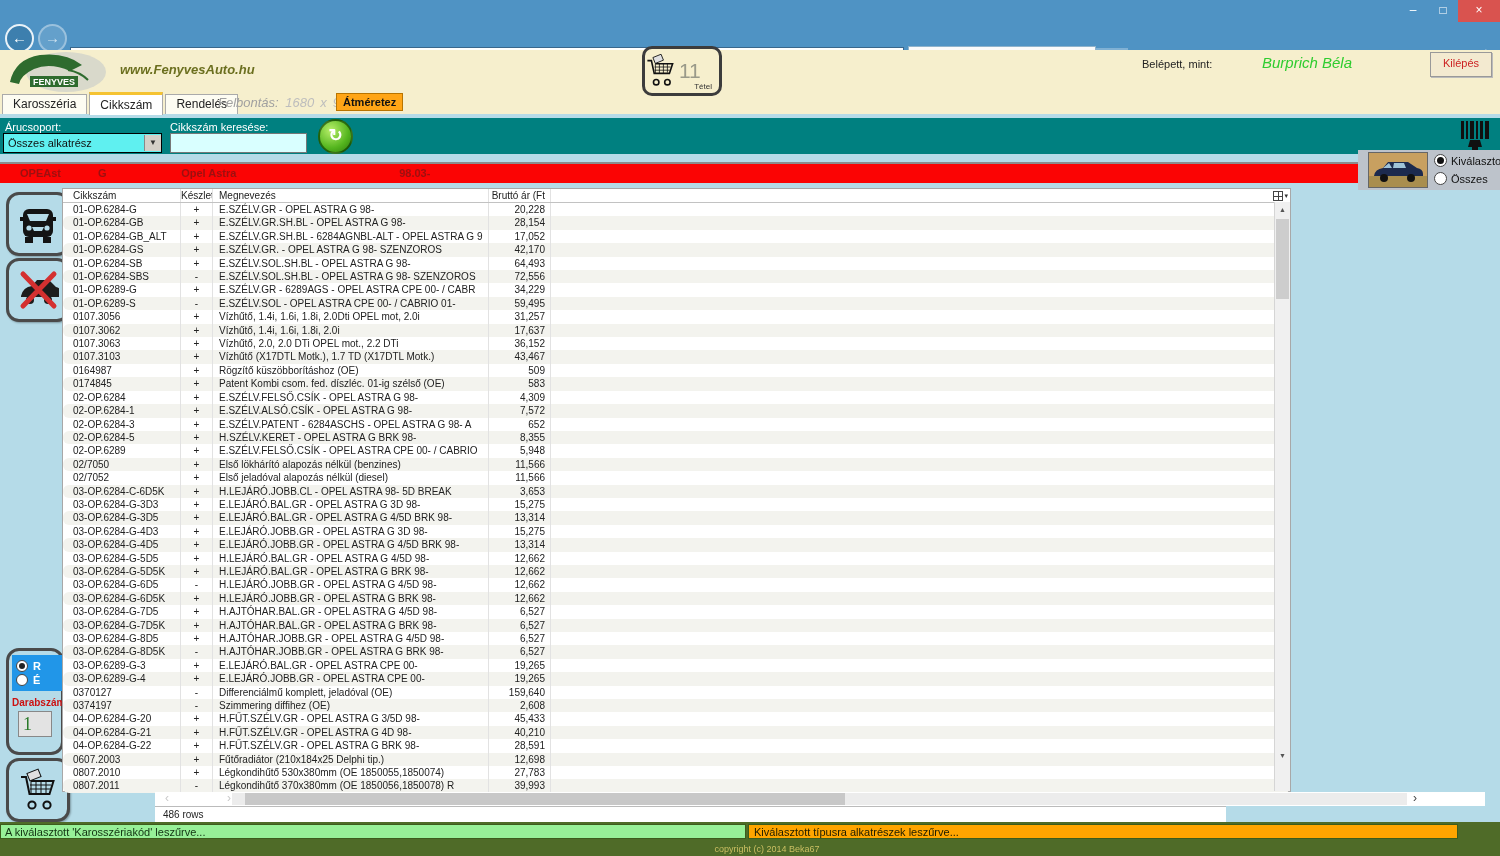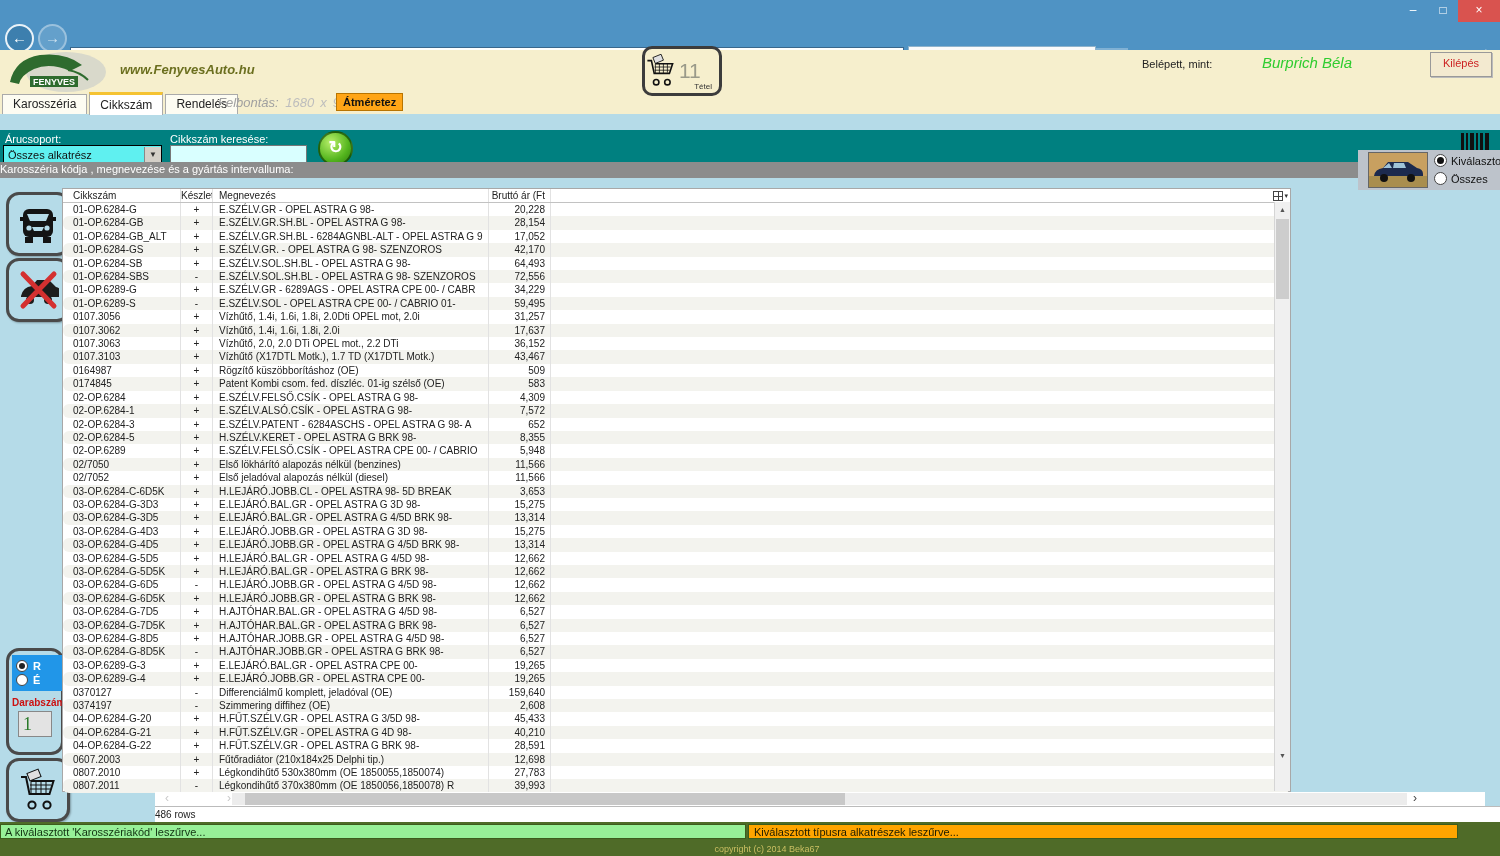--- a/index.html
+++ b/index.html
@@ -45,21 +45,21 @@
   .pagetabs{position:absolute;left:2px;top:93px;display:flex;align-items:flex-end;height:21px;}
   .ptab{background:#fdfcf2;border:1px solid #aaa;border-bottom:none;font-size:12px;color:#222;
     padding:2px 10px 3px 10px;margin-right:2px;}
   .ptab.active{background:#fff;border-top:3px solid #f5c332;padding-top:3px;position:relative;top:1px;}
   .resgroup{position:absolute;left:218px;top:95px;font-size:13px;color:#a0a0a0;font-style:italic;}
   .resgroup .dim{color:#bdbdbd;margin:0 3px;}
   .resizebtn{position:absolute;left:336px;top:93px;background:#ffa516;border:1px solid #b87400;
     font-size:11px;font-weight:bold;color:#111;padding:2px 6px;}
 
   
-  .toolbar{position:absolute;left:0;top:130px;width:1500px;height:36px;background:#008080;}
+  .toolbar{position:absolute;left:0;top:118px;width:1500px;height:36px;background:#008080;}
   .tb-label{position:absolute;font-size:11px;color:#fff;}
   .selectbox{position:absolute;left:3px;top:15px;width:157px;height:18px;background:#5ff0f0;
     border:1px solid #000000;display:flex;align-items:center;font-size:11px;color:#111;}
   .selectbox .val{padding-left:4px;flex:1;}
   .selectbox .arrow{width:16px;height:16px;background:#d4d0c8;border-left:1px solid #888;
     text-align:center;font-size:8px;line-height:16px;color:#333;}
   .searchinput{position:absolute;left:170px;top:15px;width:131px;height:16px;background:#d9ffff;
     border:1px solid #777;font-size:11px;font-family:"Liberation Sans",sans-serif;}
   .refreshbtn{position:absolute;left:318px;top:1px;width:31px;height:31px;border-radius:50%;
     background:radial-gradient(circle at 35% 30%,#b8ef6a,#54b51e 60%,#2d7d0c);
@@ -112,22 +112,22 @@
   .vscroll{position:absolute;right:0;top:13px;width:15px;height:589px;background:#f0f0f0;border-left:1px solid #d5d5d5;}
   .vs-arrow{position:absolute;left:0;width:15px;height:15px;text-align:center;font-size:7px;color:#555;line-height:15px;}
   .vs-thumb{position:absolute;left:1px;top:17px;width:13px;height:80px;background:#cdcdcd;}
 
   
   .hscrollstrip{position:absolute;left:155px;top:792px;width:1330px;height:14px;background:#fff;font-size:10px;}
   .pager{position:absolute;top:0;color:#c9c9c9;font-size:12px;line-height:13px;}
   .hs-arrow{position:absolute;top:0;color:#444;font-size:12px;line-height:13px;}
   .hs-track{position:absolute;left:77px;top:1px;width:1175px;height:12px;background:#ececec;}
   .hs-thumb{position:absolute;left:13px;top:0;width:600px;height:12px;background:#c8c8c8;}
-  .rowsstrip{position:absolute;left:155px;top:806px;width:1345px;height:16px;background:#fff;
-    border-top:1px solid #bbb;font-size:10px;color:#222;line-height:15px;box-sizing:border-box;}
+  .rowsstrip{position:absolute;left:155px;top:806px;width:1071px;height:16px;background:#fff;
+    border-top:1px solid #bbb;font-size:10px;color:#222;line-height:15px;padding-left:8px;box-sizing:border-box;}
   .statusarea{position:absolute;left:0;top:822px;width:1500px;height:34px;background:#4f6b28;}
   .statusgreen{position:absolute;left:0;top:2px;width:746px;height:15px;background:#97f097;
     font-size:11px;color:#123312;line-height:15px;padding-left:4px;box-sizing:border-box;border:1px solid #3c5c1c;}
   .statusorange{position:absolute;left:748px;top:2px;width:710px;height:15px;background:#ffa500;
     font-size:11px;color:#1c1c00;line-height:15px;padding-left:5px;box-sizing:border-box;border:1px solid #3c5c1c;}
   .copyright{position:absolute;left:17px;top:22px;width:1500px;text-align:center;font-size:9px;color:#cbbf63;}
 </style>
 </head>
 <body>
 
@@ -227,20 +227,26 @@
           <rect x="20" y="1" width="3" height="18"></rect>
             <rect x="25" y="1" width="4" height="18"></rect>
           <path d="M10 20 h10 l2 7 h-14 z"></path>
             <rect x="12" y="27" width="6" height="4"></rect>
         </g>
       </svg>
     </div>
   </div>
 
   <div class="graybar">Karosszéria kódja , megnevezése és a gyártás intervalluma:</div>
+  <div class="redbar">
+    <span class="rb-code">OPEAst</span>
+    <span class="rb-code2">G</span>
+    <span class="rb-name">Opel Astra</span>
+    <span class="rb-interval">98.03-</span>
+  </div>
   <div class="sidepanel">
     <div class="carphoto">
       <svg width="58" height="34" viewBox="0 0 58 34">
         <rect width="58" height="34" fill="#c8a060"></rect>
           <rect y="23" width="58" height="11" fill="#a98e4e"></rect>
         <path d="M5 23 q1-7 9-8 l5-6 h20 l9 6 q6 1 6 6 v2 h-49z" fill="#1c2a4e"></path>
         <path d="M20 10 l3 5 h-9 z M25 10 h10 l2 5 h-13 z" fill="#9fc3d8"></path>
         <circle cx="15" cy="25" r="4" fill="#111"></circle>
           <circle cx="42" cy="25" r="4" fill="#111"></circle>
       </svg>

